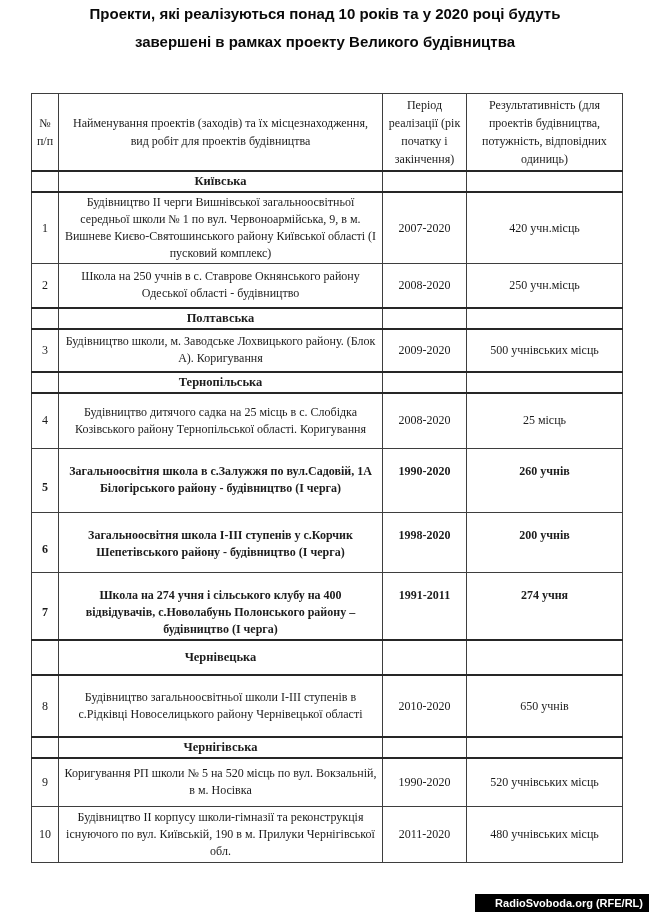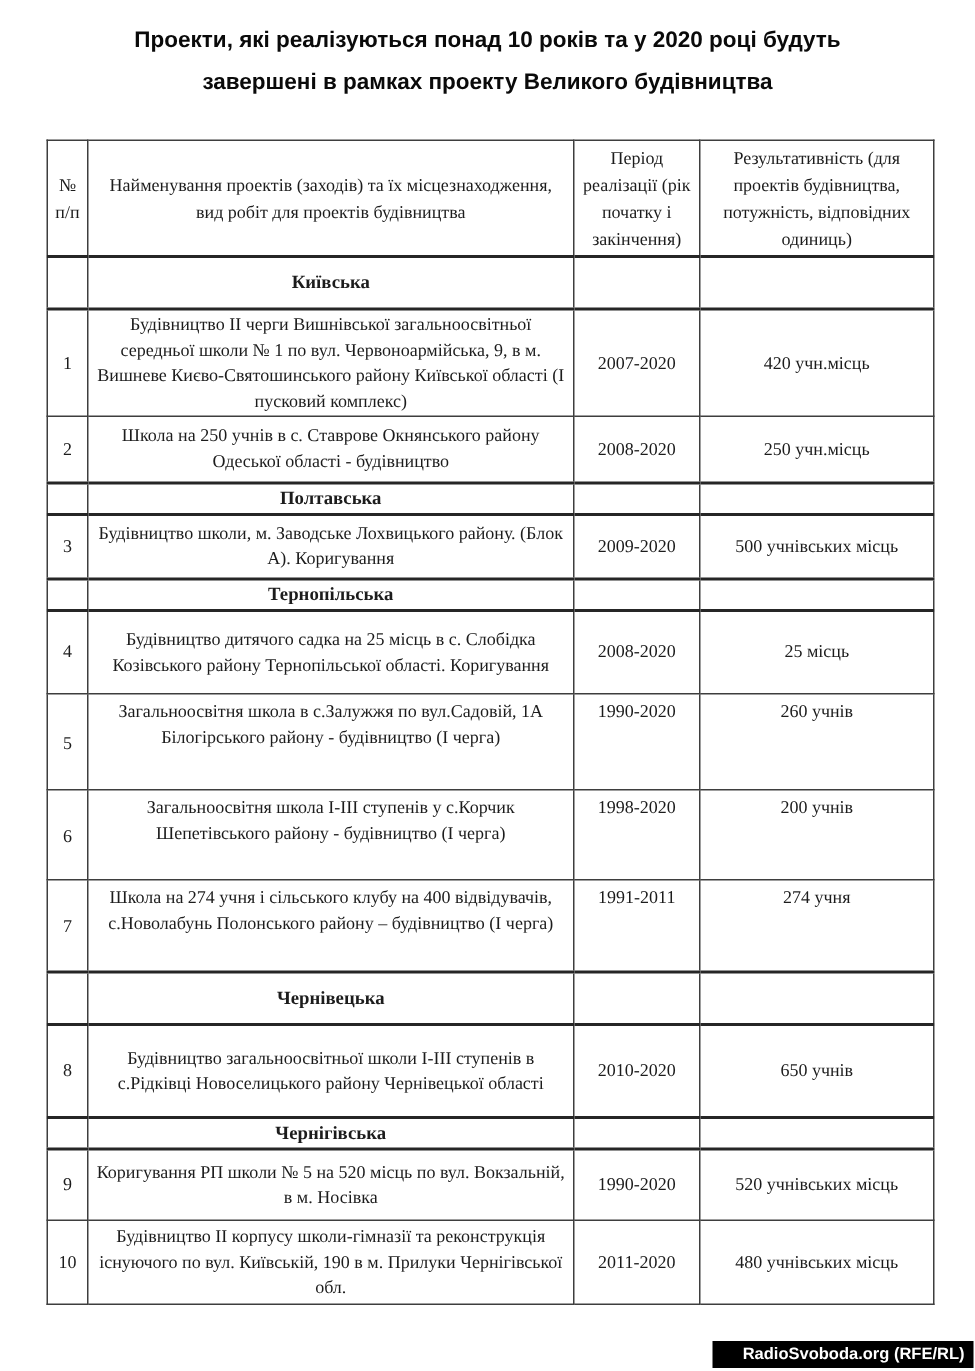--- a/index.html
+++ b/index.html
@@ -10,21 +10,20 @@
     font-family:"Liberation Serif", serif;
     color:#1c1c1c;
     overflow:hidden;
   }
   .title {
     font-family:"Liberation Sans", sans-serif;
     font-weight:bold;
     font-size:15px;
     color:#0a0a0a;
     text-align:center;
-    padding-top:13px;
     line-height:28px;
   }
   table.projects {
     position:absolute;
     left:31px; top:93px;
     width:591px;
     border-collapse:collapse;
     table-layout:fixed;
     border:1px solid #2f2f2f;
   }
@@ -46,21 +45,21 @@
     line-height:18px;
     padding:2px 4px;
   }
   tr.region-row td {
     font-weight:bold;
     font-size:12.5px;
     border-top:2px solid #262626;
     border-bottom:2px solid #262626;
     padding:0 4px;
   }
-  tr.top-align td { vertical-align:top; padding-top:3px; }
+  tr.top-align td { vertical-align:top; padding-top:14px;font-weight:bold; }
   tr.top-align td.num-cell { vertical-align:middle; }
   .credit-badge {
     position:absolute;
     right:1px; bottom:2px;
     font-family:"Liberation Sans", sans-serif;
     font-weight:bold;
     font-size:11px;
     padding:3px 6px;
   }
 </style>
@@ -82,21 +81,21 @@
   <thead>
     <tr style="height:77px;">
       <th>№ п/п</th>
       <th>Найменування проектів (заходів) та їх місцезнаходження, вид робіт для проектів будівництва</th>
       <th>Період реалізації (рік початку і закінчення)</th>
       <th>Результативність (для проектів будівництва, потужність, відповідних одиниць)</th>
     </tr>
   </thead>
   <tbody>
 
-    <tr class="region-row" style="height:35px;">
+    <tr class="region-row" style="height:21px;">
       <td></td>
       <td>Київська</td>
       <td></td>
       <td></td>
     </tr>
     <tr style="height:66px;">
       <td class="num-cell">1</td>
       <td>Будівництво ІІ черги Вишнівської загальноосвітньої середньої школи № 1 по вул. Червоноармійська, 9, в м. Вишневе Києво-Святошинського району Київської області (І пусковий комплекс)</td>
       <td>2007-2020</td>
       <td>420 учн.місць</td>

